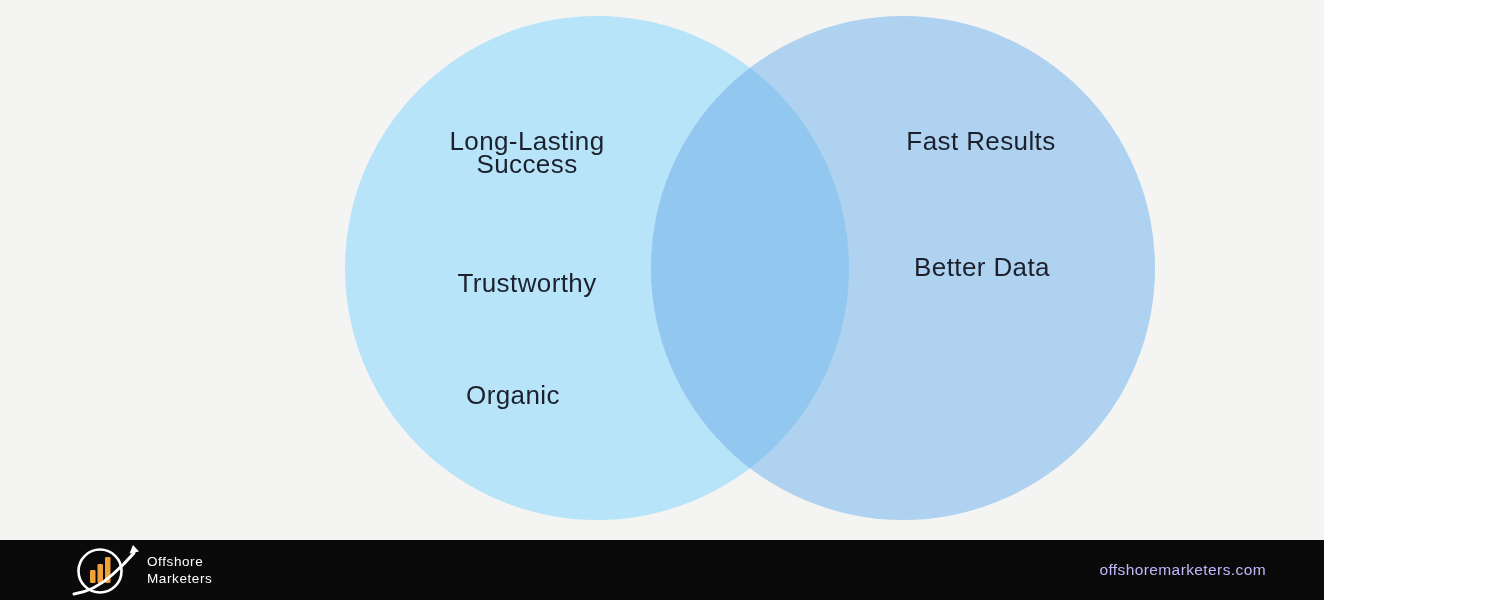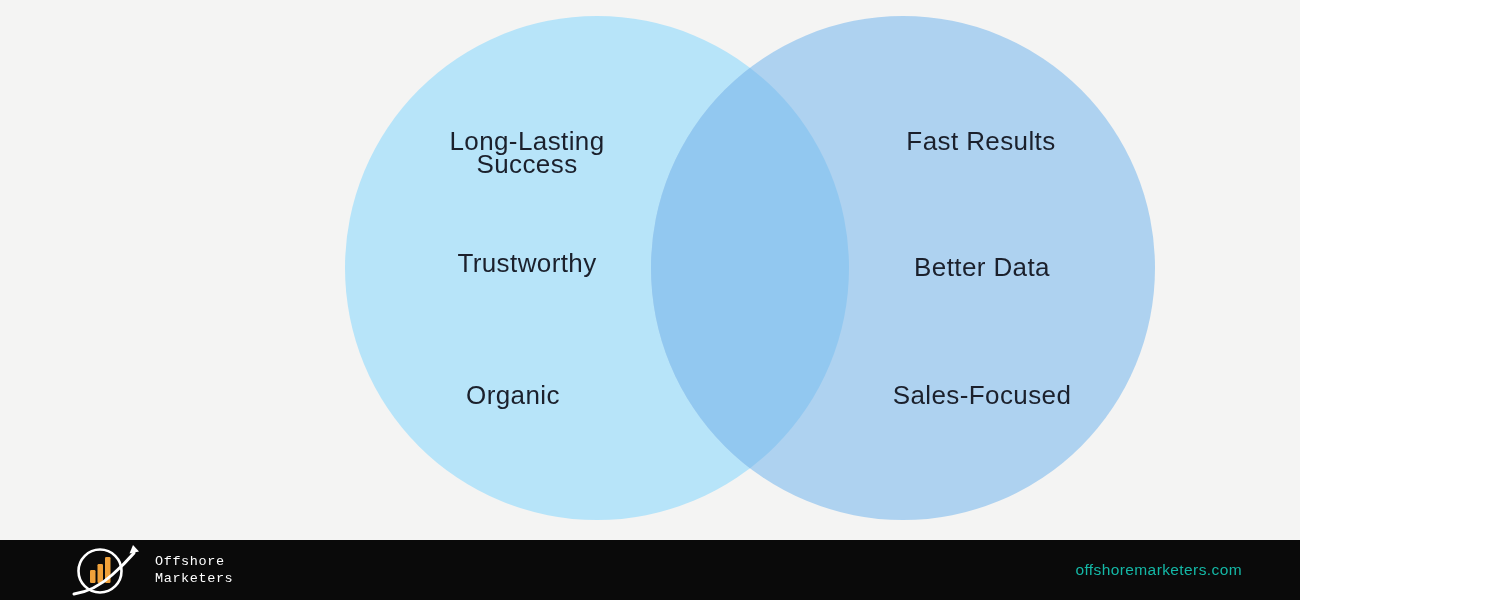--- a/index.html
+++ b/index.html
@@ -3,39 +3,40 @@
 <meta charset="utf-8">
 <style>
   html, body { margin: 0; padding: 0; }
   .canvas {
     position: relative;
     width: 1300px;
     height: 600px;
     background: #f4f4f3;
     overflow: hidden;
     font-family: "Liberation Sans", sans-serif;
+    padding-left: 24px;
   }
   .venn-svg {
     position: absolute;
     left: 0; top: 0;
     width: 1500px; height: 540px;
     display: block;
   }
   .venn-label {
     position: absolute;
     transform: translateX(-50%);
     text-align: center;
     color: #1b202c;
     font-size: 26px;
     letter-spacing: 0.4px;
     line-height: 23px;
     white-space: normal;
   }
   .label-long-lasting { left: 527px; top: 130px; width: 260px; }
-  .label-trustworthy  { left: 527px; top: 252px; width: 300px; }
+  .label-trustworthy  { left: 527px; top: 272px; width: 300px; }
   .label-organic      { left: 513px; top: 384px; width: 300px; }
   .label-fast-results { left: 981px; top: 130px; width: 300px; }
   .label-better-data  { left: 982px; top: 256px; width: 300px; }
   .label-sales-focused{ left: 982px; top: 384px; width: 300px; }
   .label-overlap {
     left: 753px; top: 228px; width: 190px;
     font-size: 39px;
     font-weight: 500;
     line-height: 45px;
     letter-spacing: 0.3px;
@@ -47,34 +48,33 @@
     background: #0a0a0a;
     display: flex;
     align-items: center;
     justify-content: space-between;
     padding: 0 58px 0 70px;
     box-sizing: border-box;
   }
   .brand {
     display: flex;
     align-items: center;
-    gap: 9px;
-    font-family: Liberation Mono, monospace;
+    gap: 1px;
   }
   .brand-logo-svg { display: block; width: 76px; height: 56px; }
   .brand-name {
     display: flex;
     flex-direction: column;
     color: #ffffff;
     font-size: 13.5px;
     line-height: 17px;
     letter-spacing: 0.6px;
   }
   .footer-site {
-    color: #14b8a6;
+    color: #c4b5fd;
     font-size: 15.5px;
     letter-spacing: 0.4px;
   }
 </style>
 </head>
 <body>
 
 <div class="canvas">
 
   <svg class="venn-svg" viewBox="0 0 1500 540" aria-hidden="true">
@@ -88,21 +88,20 @@
     <circle cx="903" cy="268" r="252" clip-path="url(#leftClip)" fill="#92c8f0"></circle>
   </svg>
 
   <div class="venn-label label-long-lasting">Long-Lasting Success</div>
   <div class="venn-label label-trustworthy">Trustworthy</div>
   <div class="venn-label label-organic">Organic</div>
 
 
   <div class="venn-label label-better-data">Better Data</div>
   <div class="venn-label label-fast-results">Fast Results</div>
-  <div class="venn-label label-sales-focused">Sales-Focused</div>
 
   <div class="footer">
     <div class="brand">
       <svg class="brand-logo-svg" viewBox="0 0 76 56" aria-hidden="true">
         <circle cx="30" cy="29" r="21.5" fill="none" stroke-width="2.6" stroke="#ffffff"></circle>
         <rect x="20" y="28" width="5.5" height="13" rx="1.2" fill="#f0a13a"></rect>
         <rect x="27.5" y="22" width="5.5" height="19" rx="1.2" fill="#f0a13a"></rect>
         <rect x="35" y="15" width="5.5" height="26" rx="1.2" fill="#f0a13a"></rect>
         <path d="M4,52 C18,50 32,42 42,33 C50,26 58,18 64,11" fill="none" stroke-width="3" stroke-linecap="round" stroke="#ffffff"></path>
         <polygon points="63,3 69,9.5 59.5,11.5" fill="#ffffff"></polygon>

